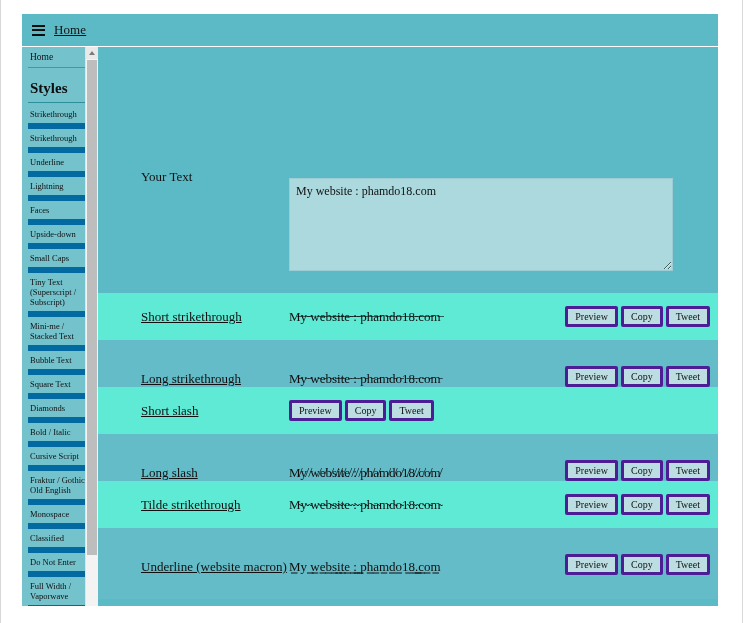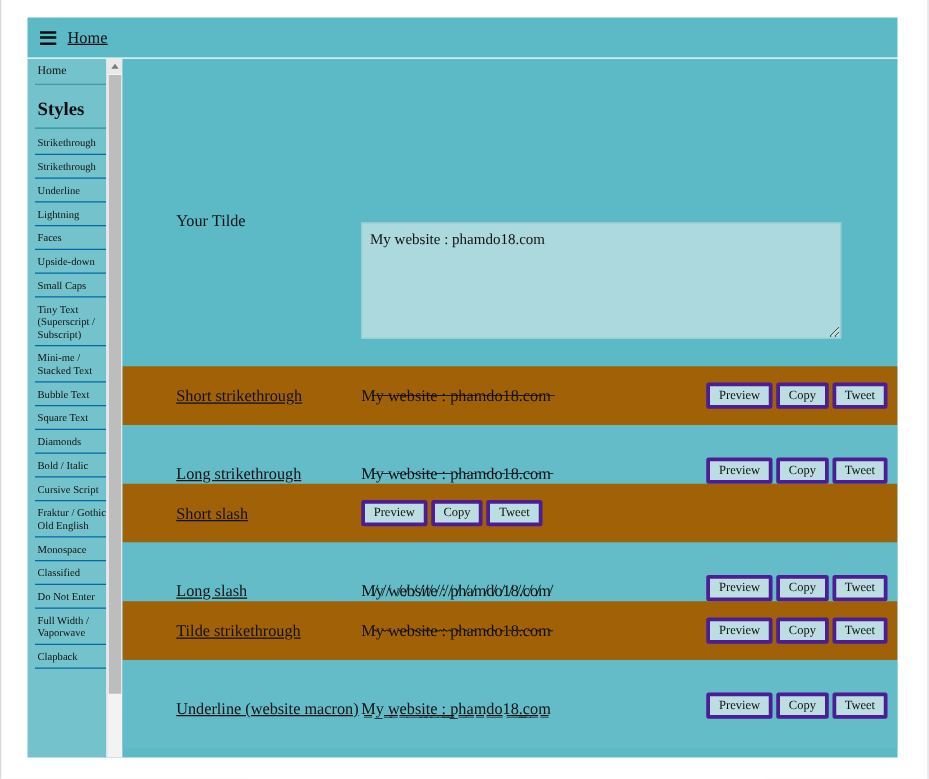--- a/index.html
+++ b/index.html
@@ -95,21 +95,21 @@
     width: 64px;
     padding: 0 6px;
     box-sizing: content-box;
   }
   .side-item {
     font-family: "Liberation Serif", serif;
     font-size: 8.5px;
     line-height: 10px;
     color: #111;
     padding: 4px 2px 4px 2px;
-    border-bottom: 1px solid #0369a1;
+    border-bottom: 6px solid #0369a1;
     cursor: pointer;
     word-wrap: break-word;
   }
   .side-item.home-item {
     font-size: 9.5px;
     padding-top: 5px;
     padding-bottom: 5px;
     border-bottom: 1px solid #3f9aa6;
   }
   .side-heading {
@@ -204,21 +204,21 @@
     margin-top: 22px;
   }
   .row {
     display: flex;
     align-items: center;
     height: 47px;
     padding-left: 43px;
     padding-right: 8px;
     box-sizing: border-box;
   }
-  .row.odd  { background: #a16207; }
+  .row.odd  { background: #5eead4; }
   .row.even { background: #63bcc8; align-items: flex-end; }
 
   .row-name {
     width: 148px;
     flex: none;
     font-family: "Liberation Serif", serif;
     font-size: 13px;
     color: #111;
     text-decoration: underline;
     cursor: pointer;
@@ -301,21 +301,21 @@
         <div class="sb-arrow">
             <span></span>
           </div>
         <div class="sb-thumb"></div>
       </div>
     </div>
 
     <div class="main">
 
       <div class="editor-block">
-        <div class="editor-label">Your Tilde</div>
+        <div class="editor-label">Your Text</div>
         <textarea class="editor-area" placeholder="My website : phamdo18.com" style="">My website : phamdo18.com</textarea>
       </div>
 
       <div class="rows" id="rows-container">
           <div class="row odd">
             <div class="row-name">Short strikethrough</div>
             <div class="row-output">M̶y̶ ̶w̶e̶b̶s̶i̶t̶e̶ ̶:̶ ̶p̶h̶a̶m̶d̶o̶1̶8̶.̶c̶o̶m̶</div>
             <div class="row-actions">
               <button class="act-btn">Preview</button>
               <button class="act-btn">Copy</button>

